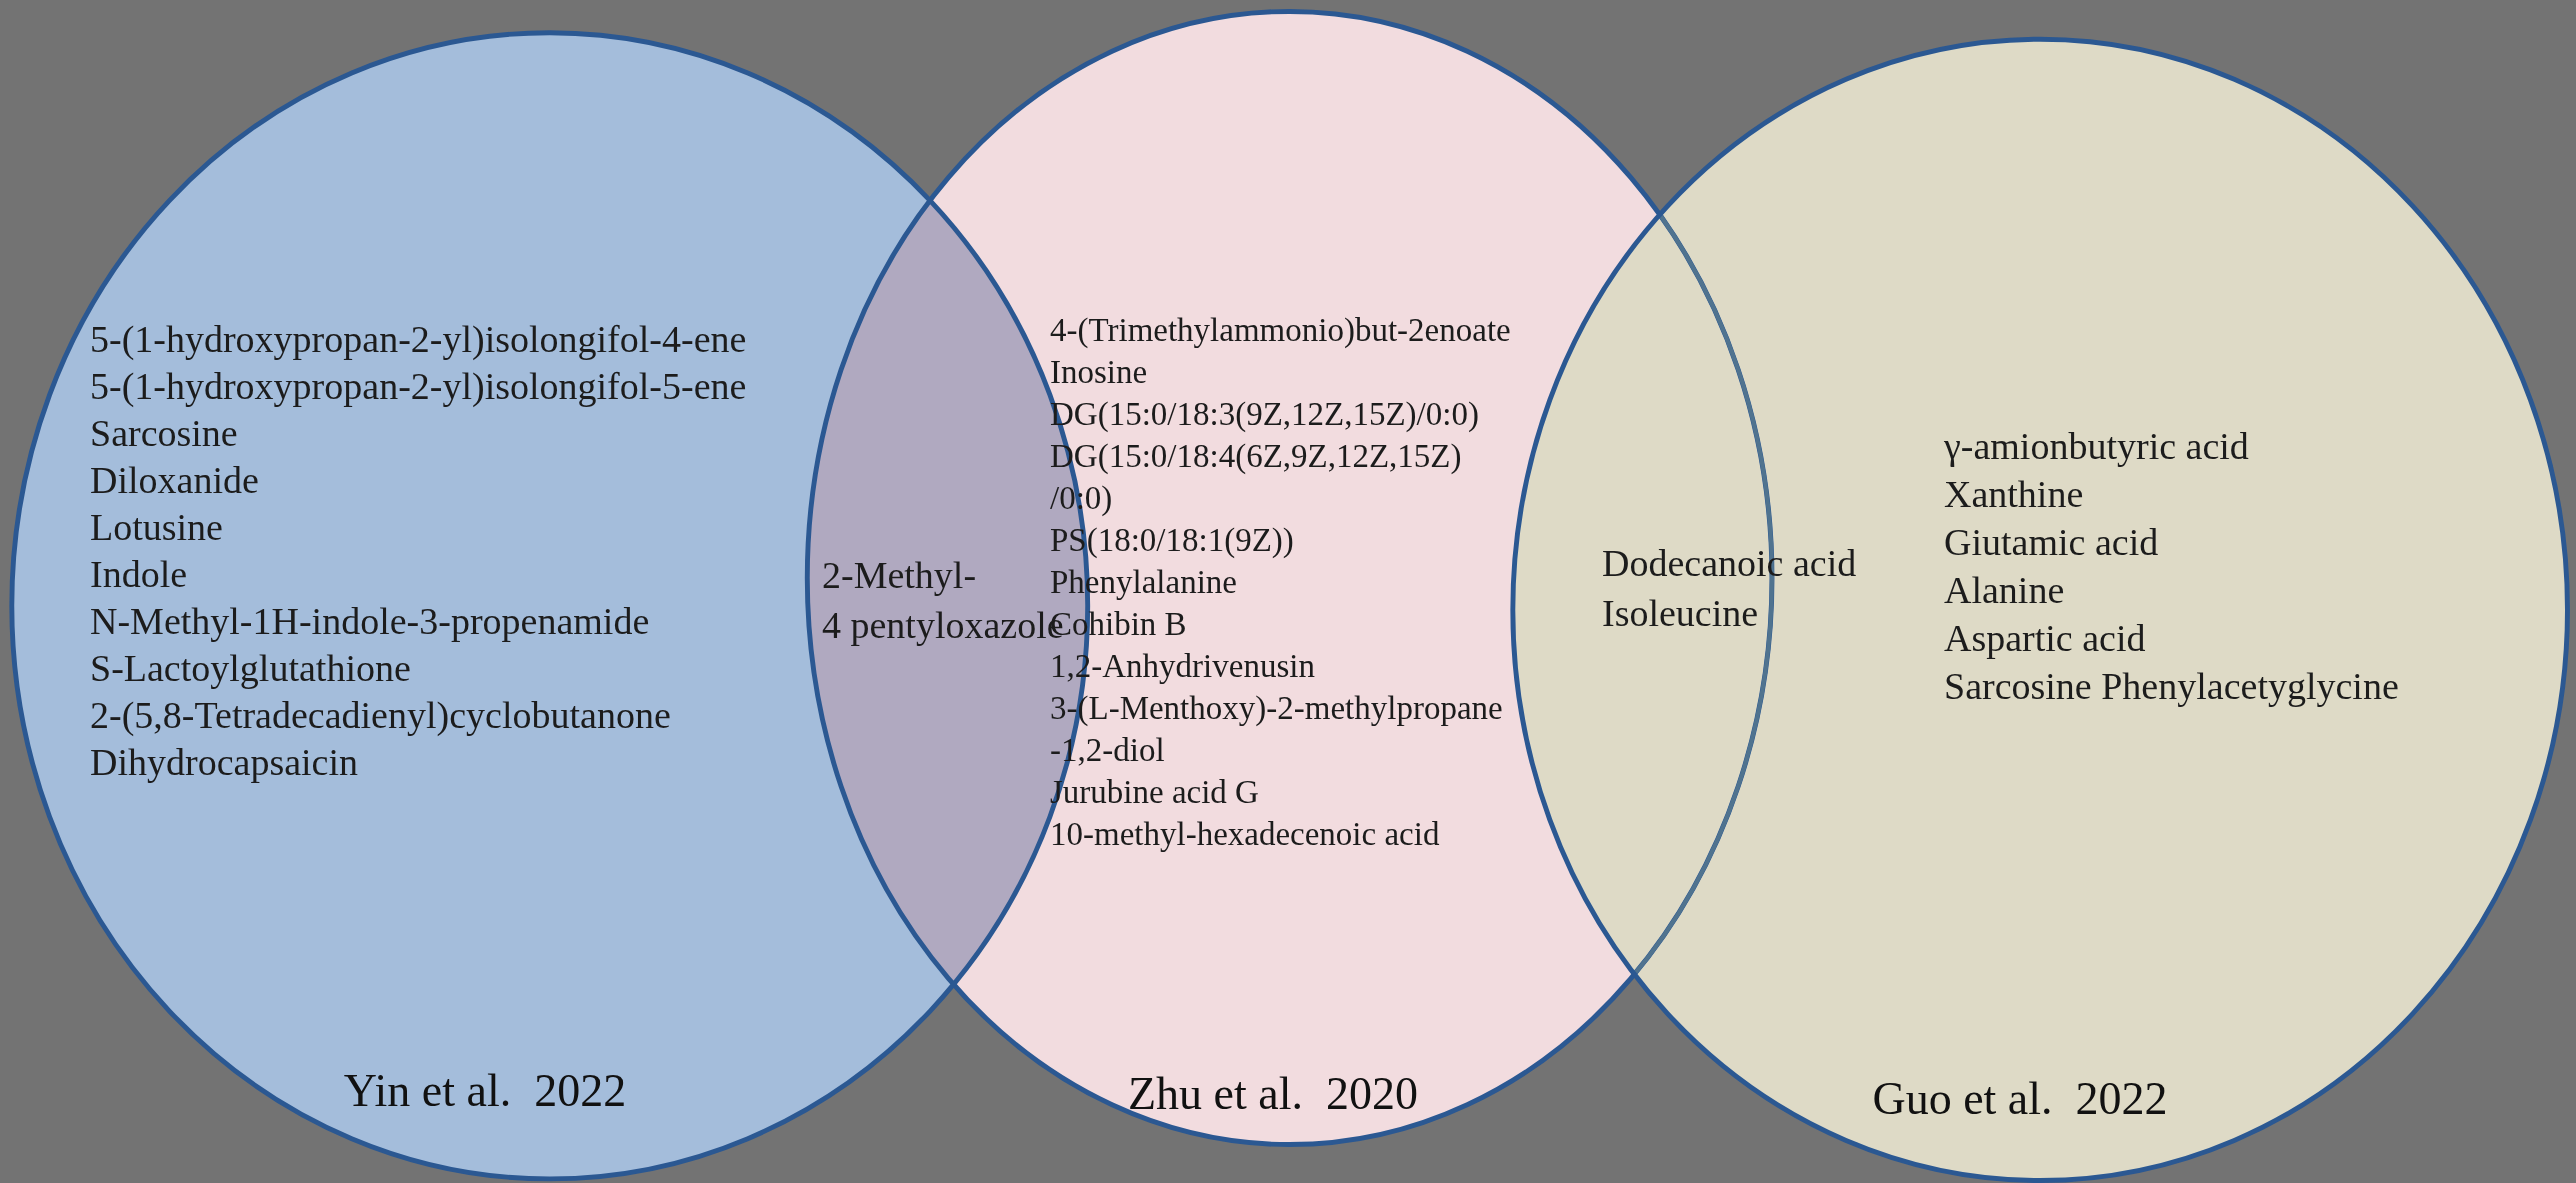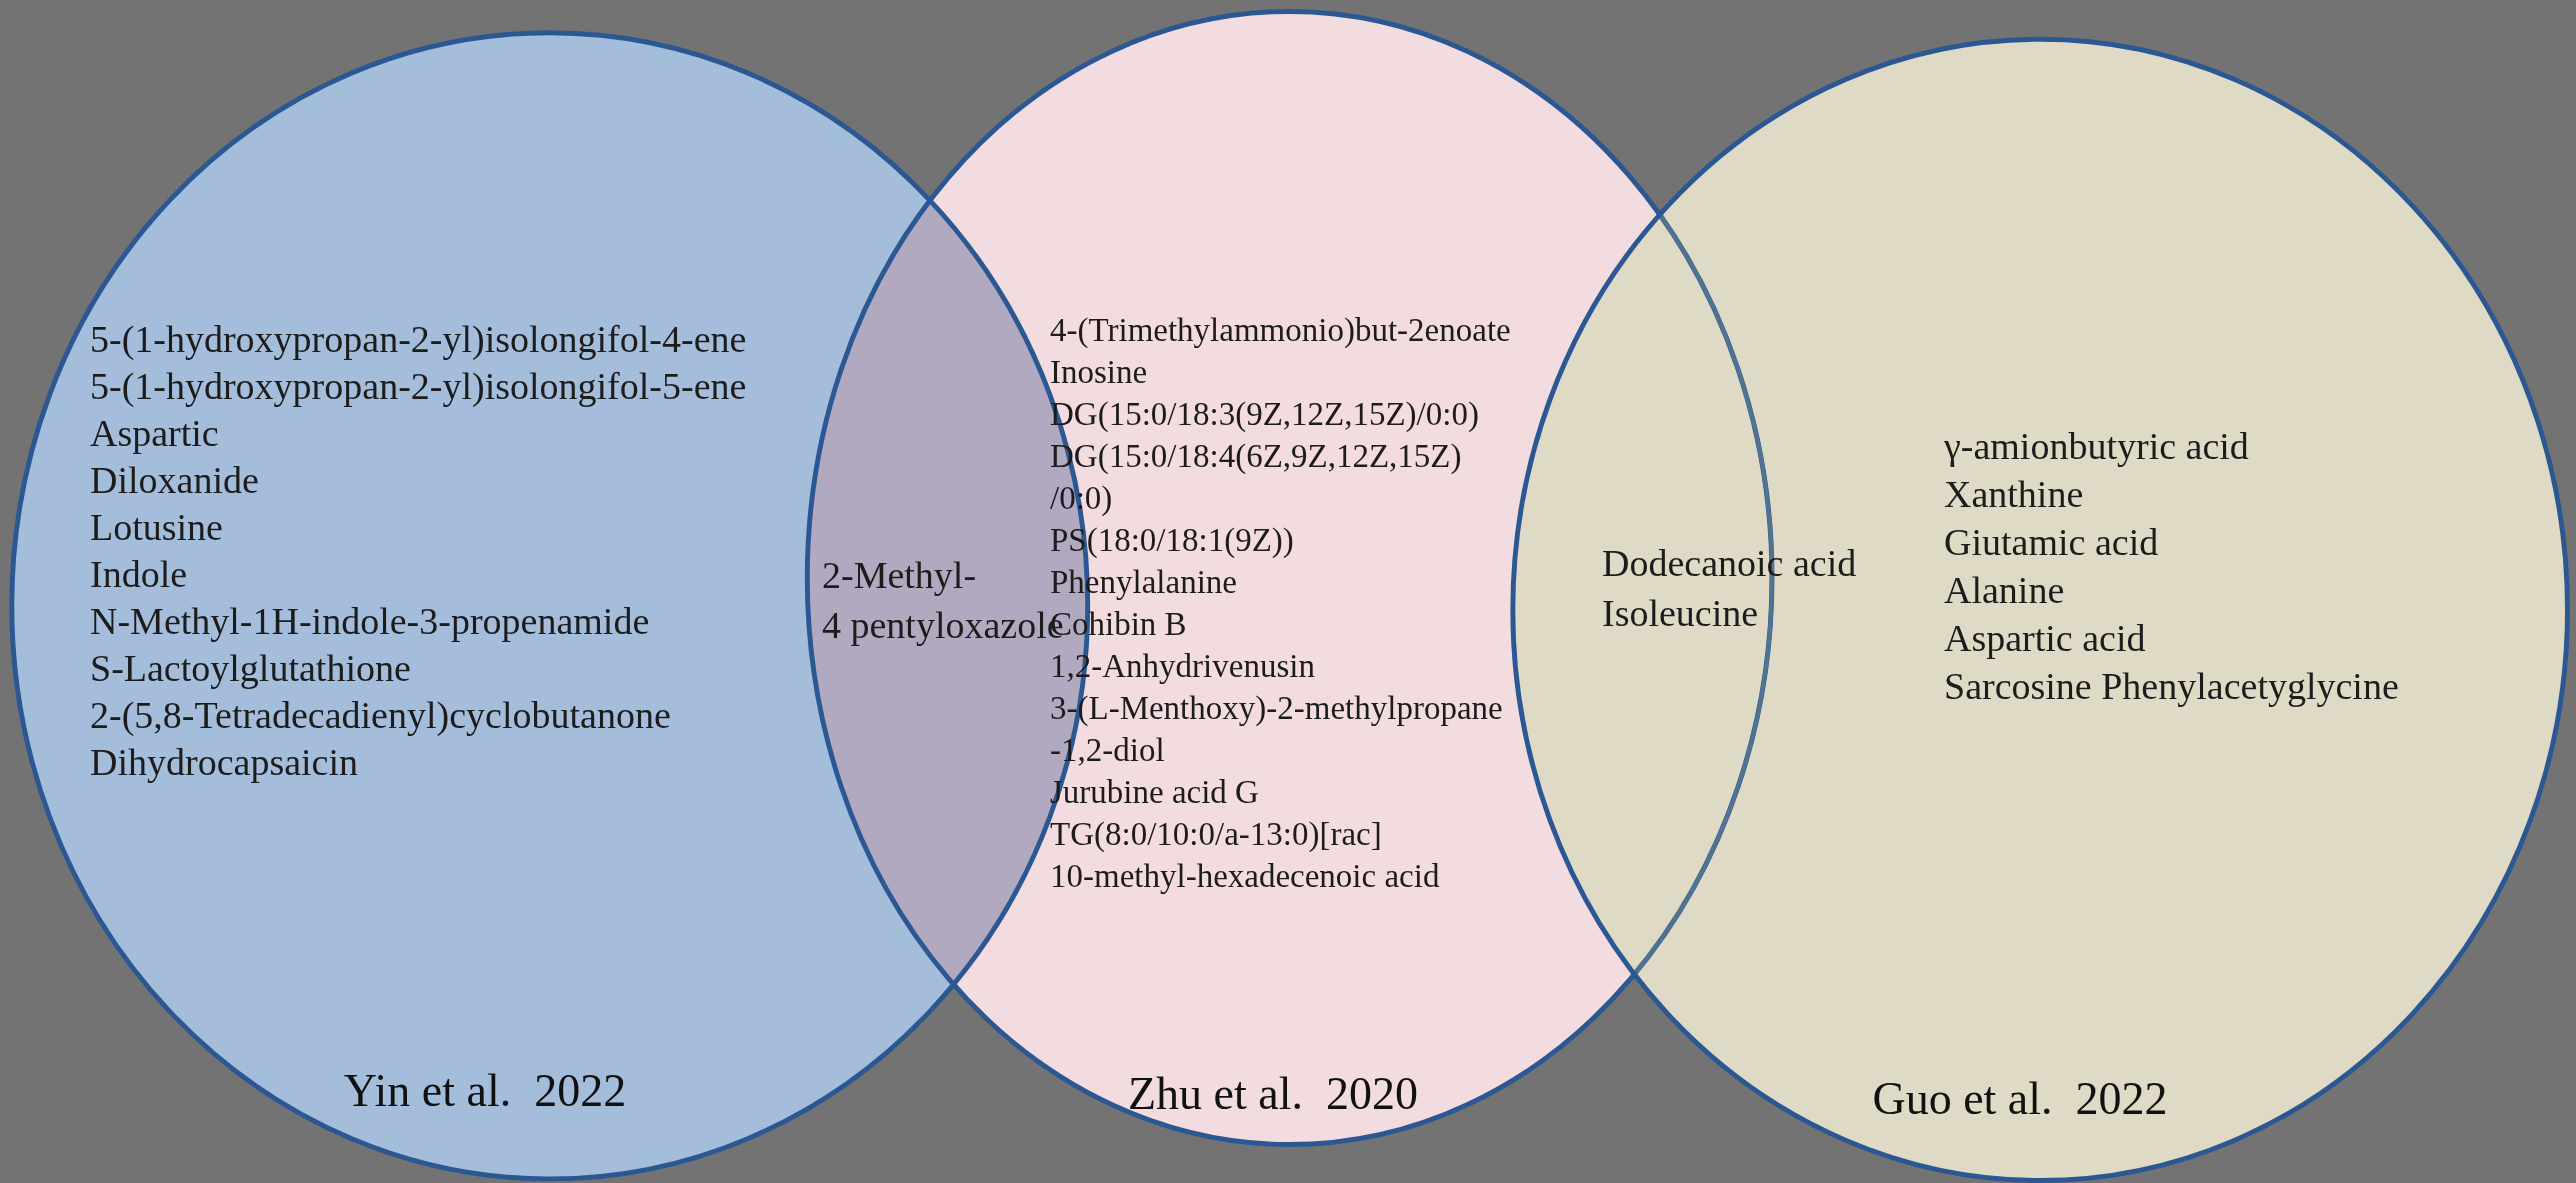--- a/index.html
+++ b/index.html
@@ -71,21 +71,21 @@
 
     <ellipse cx="1577" cy="707" rx="590" ry="693" fill="none" stroke-width="6" stroke="#2b5892"></ellipse>
     <ellipse cx="1577" cy="707" rx="590" ry="693" fill="none" stroke-width="5" clip-path="url(#clipGreen)" stroke="#50738f"></ellipse>
     <ellipse cx="672" cy="741" rx="658" ry="701" fill="none" stroke-width="6" stroke="#2b5892"></ellipse>
     <ellipse cx="2495" cy="746" rx="645" ry="698" fill="none" stroke-width="6" stroke="#2b5892"></ellipse>
   </svg>
 
   <div class="list list-left">
     <div class="line">5-(1-hydroxypropan-2-yl)isolongifol-4-ene</div>
     <div class="line">5-(1-hydroxypropan-2-yl)isolongifol-5-ene</div>
-    <div class="line">Aspartic</div>
+    <div class="line">Sarcosine</div>
     <div class="line">Diloxanide</div>
     <div class="line">Lotusine</div>
     <div class="line">Indole</div>
     <div class="line">N-Methyl-1H-indole-3-propenamide</div>
     <div class="line">S-Lactoylglutathione</div>
     <div class="line">2-(5,8-Tetradecadienyl)cyclobutanone</div>
     <div class="line">Dihydrocapsaicin</div>
   </div>
 
   <div class="list list-middle">
@@ -94,21 +94,20 @@
     <div class="line">DG(15:0/18:3(9Z,12Z,15Z)/0:0)</div>
     <div class="line">DG(15:0/18:4(6Z,9Z,12Z,15Z)</div>
     <div class="line">/0:0)</div>
     <div class="line">PS(18:0/18:1(9Z))</div>
     <div class="line">Phenylalanine</div>
     <div class="line">Cohibin B</div>
     <div class="line">1,2-Anhydrivenusin</div>
     <div class="line">3-(L-Menthoxy)-2-methylpropane</div>
     <div class="line">-1,2-diol</div>
     <div class="line">Jurubine acid G</div>
-    <div class="line">TG(8:0/10:0/a-13:0)[rac]</div>
     <div class="line">10-methyl-hexadecenoic acid</div>
   </div>
 
   <div class="list list-right">
     <div class="line">γ-amionbutyric acid</div>
     <div class="line">Xanthine</div>
     <div class="line">Giutamic acid</div>
     <div class="line">Alanine</div>
     <div class="line">Aspartic acid</div>
     <div class="line">Sarcosine Phenylacetyglycine</div>

